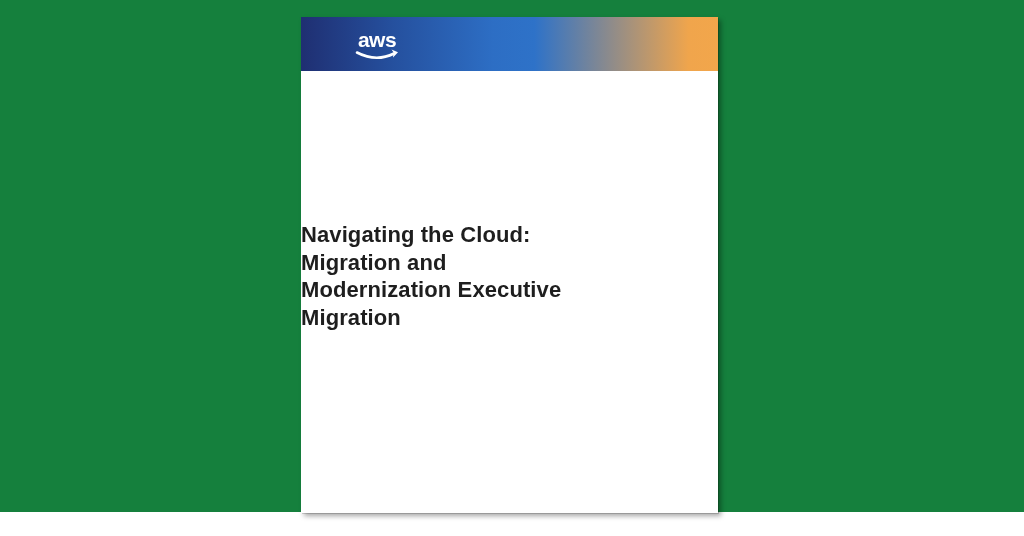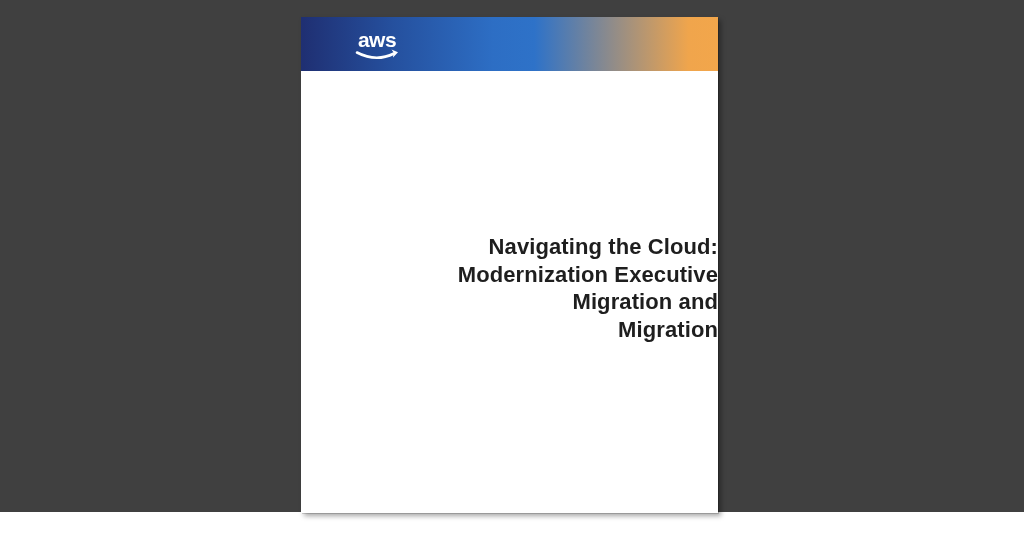--- a/index.html
+++ b/index.html
@@ -7,21 +7,21 @@
     padding: 0;
     width: 1024px;
     height: 536px;
     overflow: hidden;
     font-family: "Liberation Sans", sans-serif;
   }
   .backdrop {
     position: relative;
     width: 1024px;
     height: 512px;
-    background: #404040;
+    background: #15803d;
   }
   .page {
     position: absolute;
     left: 301px;
     top: 17px;
     width: 417px;
     height: 496px;
     background: #ffffff;
     box-shadow: 3px 3px 5px rgba(0,0,0,0.35), 1px 1px 0 rgba(0,0,0,0.15);
   }
@@ -41,24 +41,24 @@
   }
   .aws-logo {
     position: absolute;
     left: 48px;
     top: 11px;
     width: 56px;
     height: 36px;
   }
   .cover-title {
     position: absolute;
-    top: 216px;
+    top: 204px;
     left: 0;
     width: 100%;
-    text-align: right;
+    text-align: left;
     color: #1e1e1e;
     font-size: 22px;
     line-height: 27.5px;
     font-weight: bold;
     letter-spacing: 0.1px;
   }
 </style>
 </head>
 <body>
 
@@ -68,19 +68,19 @@
     <div class="band">
       <svg class="aws-logo" viewBox="0 0 56 36" xmlns="http://www.w3.org/2000/svg" aria-hidden="true">
         <text x="28" y="19" text-anchor="middle" font-family="'Liberation Sans', sans-serif" font-weight="bold" font-size="21" letter-spacing="-0.5" fill="#ffffff">aws</text>
         <path d="M8 24.5 Q 27 34.5 45 25.5" fill="none" stroke="#ffffff" stroke-width="2.6" stroke-linecap="round"></path>
         <path d="M42.5 21.5 L 49 24.2 L 44 29.5 L 44.6 24.6 Z" fill="#ffffff"></path>
       </svg>
     </div>
 
     <div class="cover-title">
       <div>Navigating the Cloud:</div>
+      <div>Migration and</div>
       <div>Modernization Executive</div>
-      <div>Migration and</div>
       <div>Migration</div>
     </div>
 
   </div>
 </div>
 
 </body></html>

